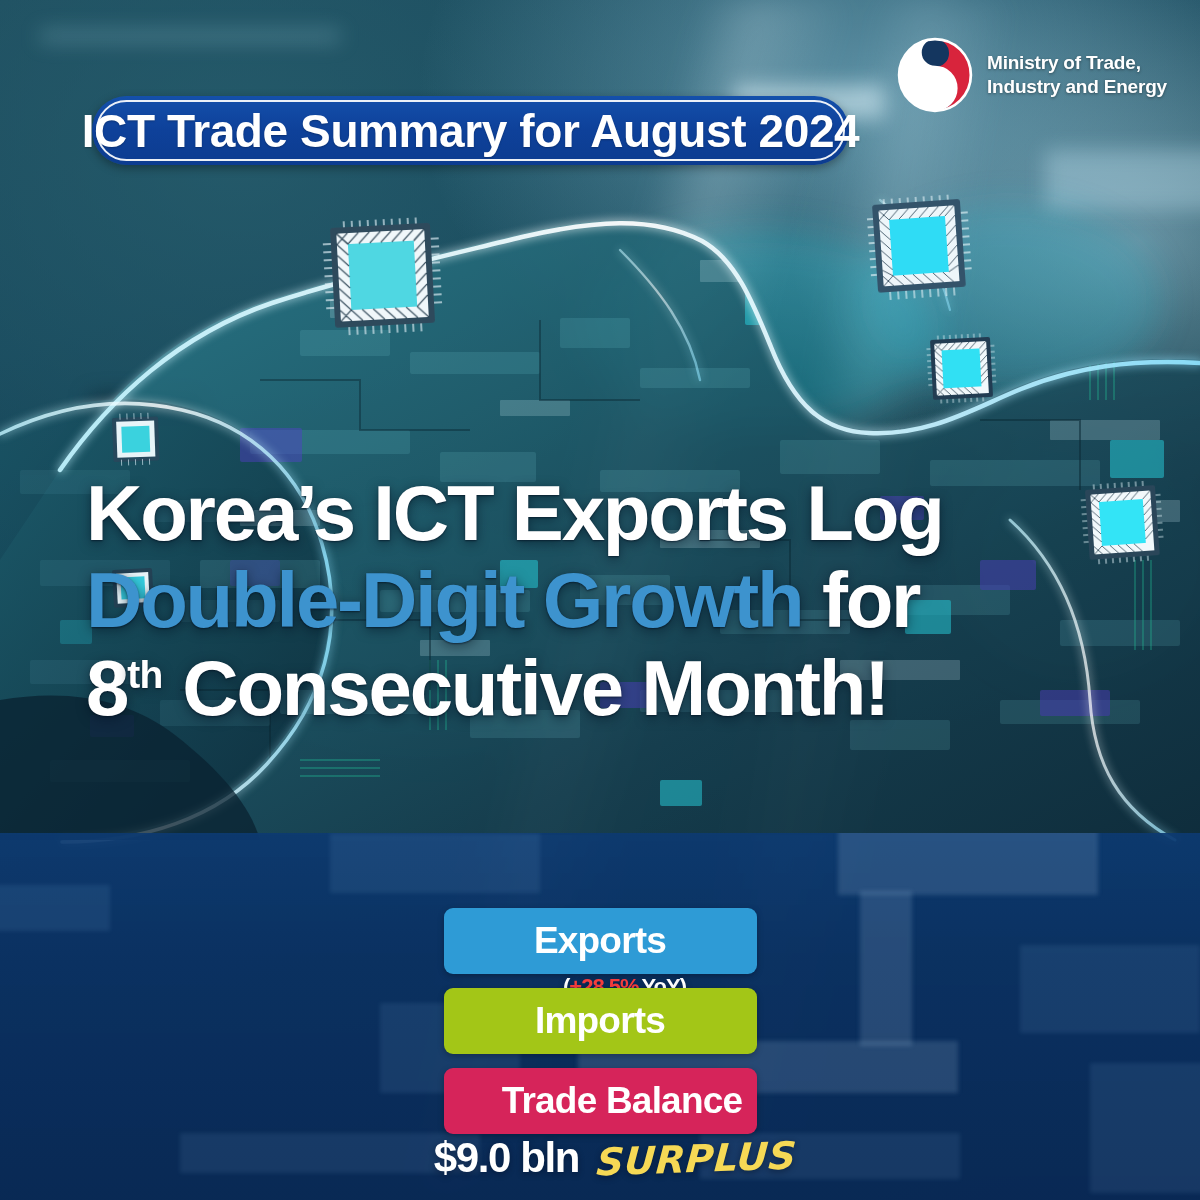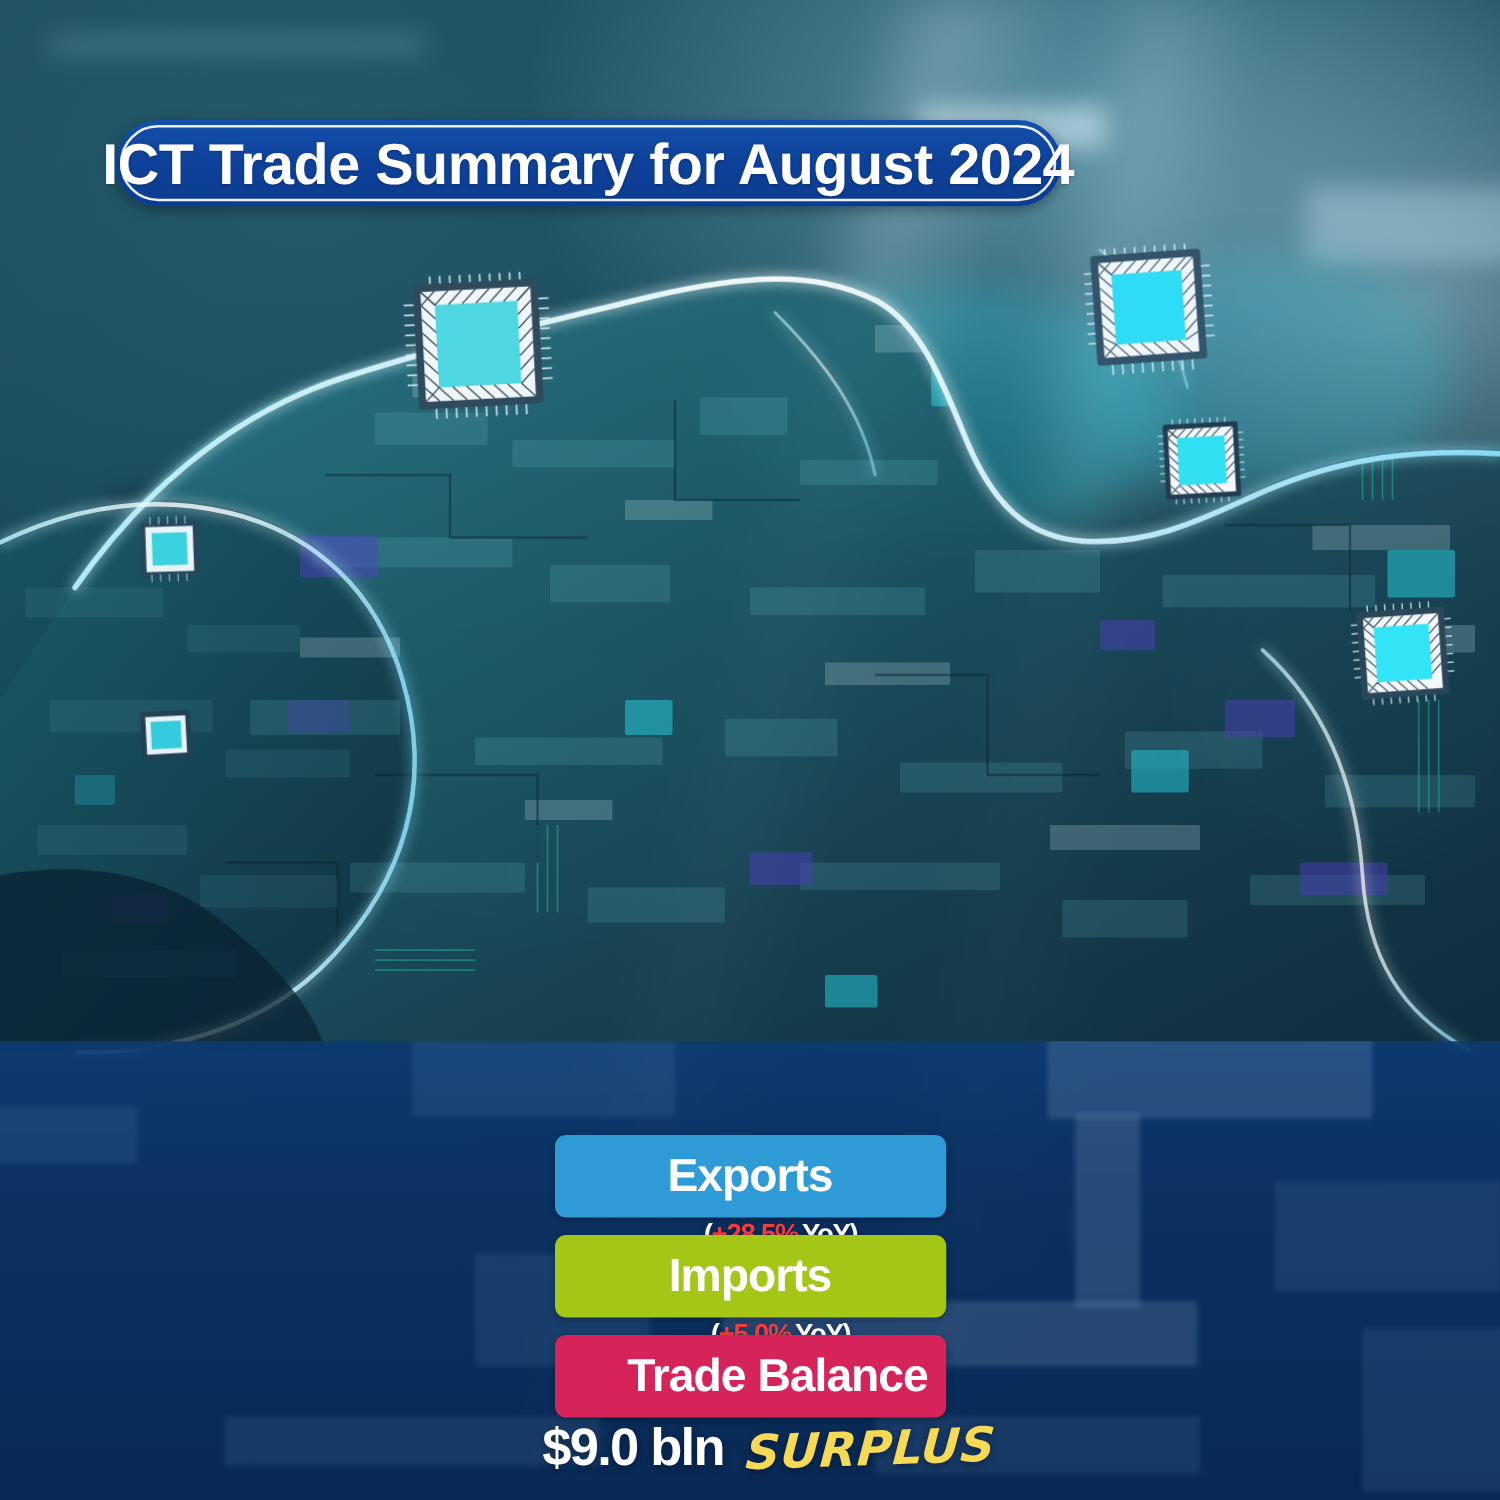--- a/index.html
+++ b/index.html
@@ -493,39 +493,60 @@
       <div class="panel-ghost" style="left:180px;top:300px;width:300px;height:40px;"></div>
       <div class="panel-ghost" style="left:700px;top:300px;width:260px;height:46px;"></div>
       <div class="panel-ghost" style="left:1090px;top:230px;width:120px;height:130px;"></div>
     </div>
   </div>
 
   <div class="title-badge">
     <span class="title-badge-text">ICT Trade Summary for August 2024</span>
   </div>
 
-
+  <div class="ministry">
+    <svg class="ministry-mark" viewBox="0 0 100 100" xmlns="http://www.w3.org/2000/svg">
+      <circle cx="50" cy="50" r="46" fill="#14365f"></circle>
+      <path d="M 50,4 A 46,46 0 0 1 50,96 A 28,28 0 0 0 50,40 A 17,17 0 0 1 50,4 Z" fill="#d8243c"></path>
+      <path d="M 50,4 A 46,46 0 0 0 50,96 A 28,28 0 0 1 50,40 A 17,17 0 0 0 50,4 Z" fill="#14365f"></path>
+      <path d="M 50,96 A 46,46 0 0 1 50,4 A 17,17 0 0 0 50,38 A 29,29 0 0 1 50,96 Z" fill="#ffffff"></path>
+      <circle cx="50" cy="50" r="46" fill="none" stroke="#ffffff" stroke-width="3.5"></circle>
+    </svg>
+    <div class="ministry-name">
+      <div>Ministry of Trade,</div>
+      <div>Industry and Energy</div>
+    </div>
+  </div>
+
+  <div class="headline">
+    <div class="hl-line">Korea’s ICT Exports Log</div>
+    <div class="hl-line">
+      <span class="hl-accent">Double-Digit Growth</span><span> for</span>
+    </div>
+    <div class="hl-line">
+      <span>8</span><span class="hl-sup">th</span><span> Consecutive Month!</span>
+    </div>
+  </div>
 
   <div class="stats">
 
     <div class="stat-row">
       <div class="chip" style="background:#2e9bd6;">
         <span class="chip-label">Exports</span>
       </div>
       <div class="stat-value">
         <span class="stat-delta"><span class="paren">(</span><span class="pct">+28.5%</span><span class="yoy">YoY</span><span class="paren">)</span></span>
       </div>
     </div>
 
     <div class="stat-row">
       <div class="chip" style="background:#a3c617;">
         <span class="chip-label">Imports</span>
       </div>
       <div class="stat-value">
-        <span class="stat-delta"><span class="paren">(</span><span class="pct">+5.0%</span><span class="yoy">YoY</span><span class="paren">)</span></span>
       </div>
     </div>
 
     <div class="stat-row">
       <div class="chip" style="background:#d6245a;padding-left:44px;">
         <span class="chip-label">Trade Balance</span>
       </div>
       <div class="stat-value">
         <span>$9.0 bln</span>
         <span class="surplus">SURPLUS</span>

